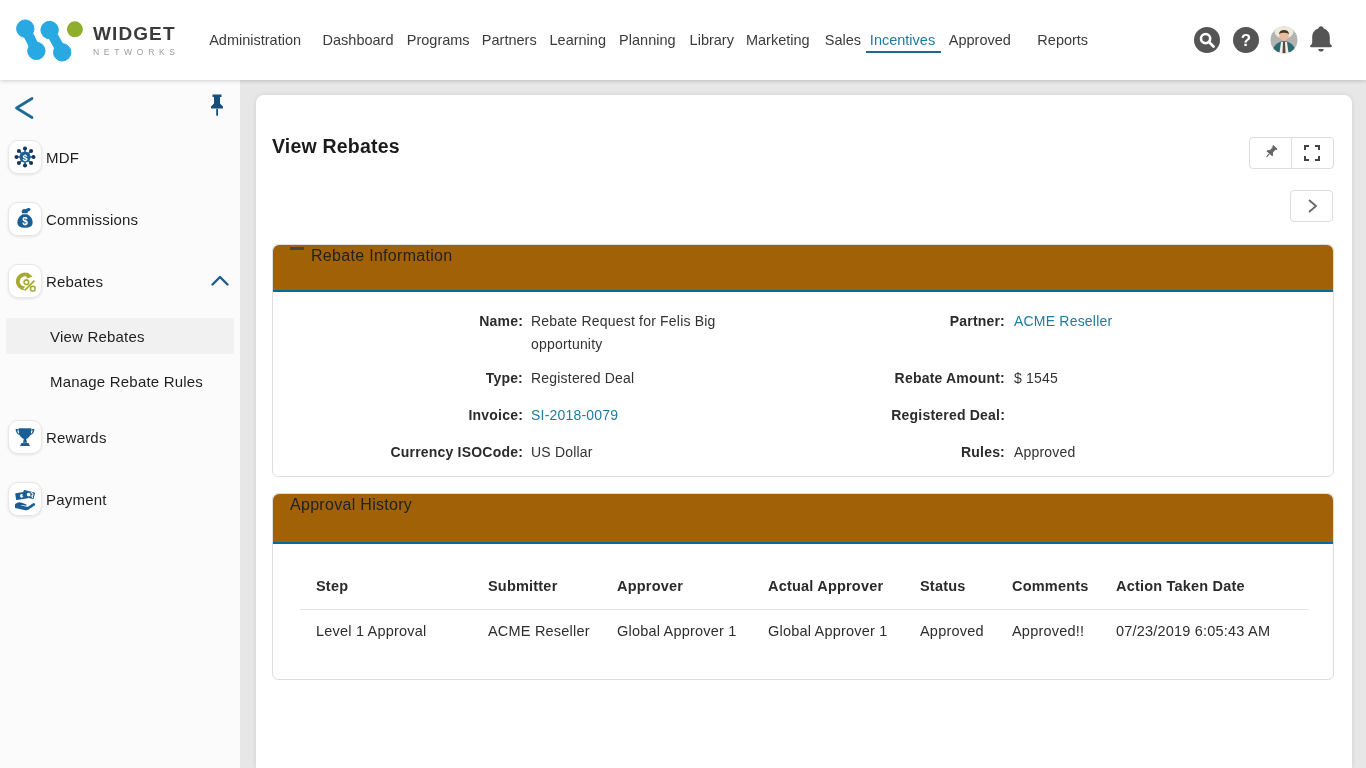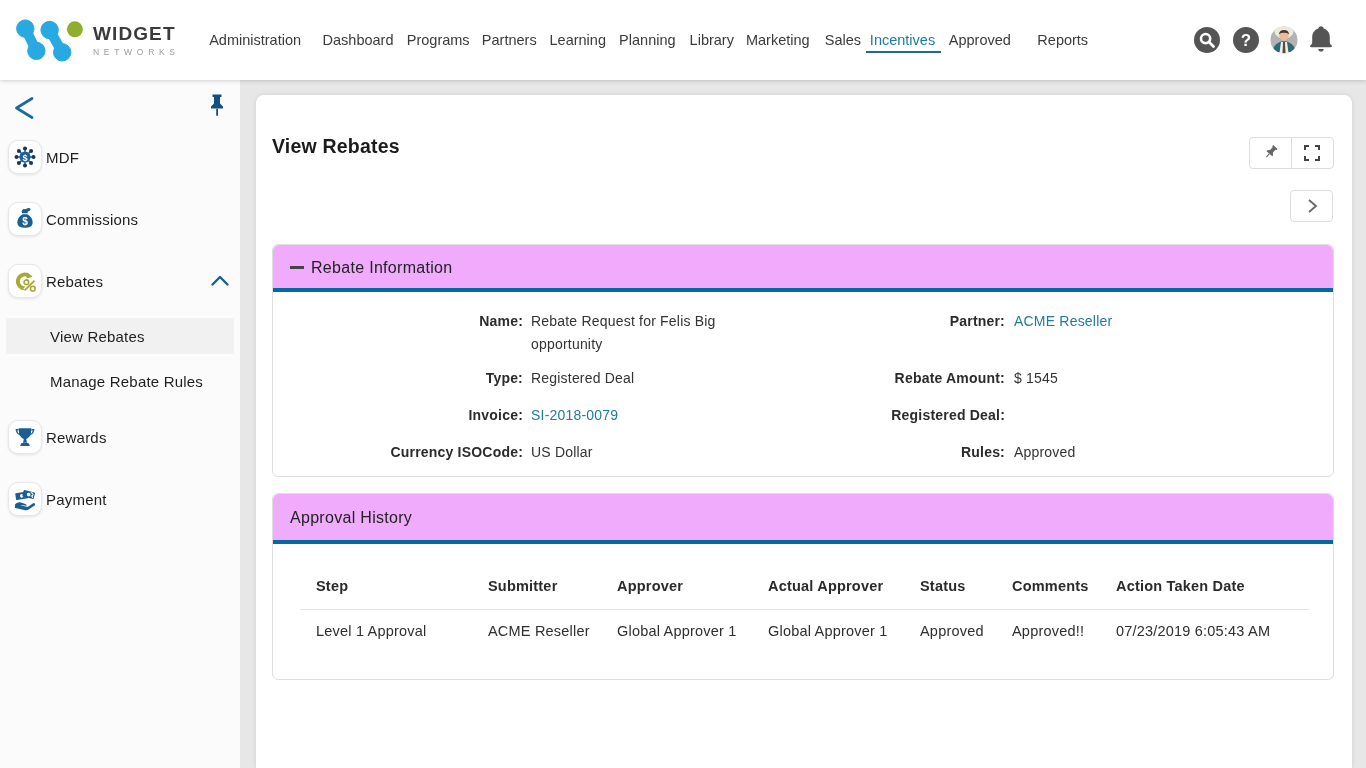--- a/index.html
+++ b/index.html
@@ -32,21 +32,21 @@
 #crumbs a { color:#1e7ba0; text-decoration:none; font-weight:bold; }
 #crumbs .sep { color:#8a8a8a; padding:0 10px; font-weight:normal; }
 #crumbs .cur { color:#3a3a3a; }
 #title { position:absolute; left:16px; top:40px; font-size:19.5px; font-weight:bold; color:#1b1b1b; letter-spacing:.2px; }
 #btngroup { position:absolute; right:18px; top:42px; width:85px; height:32px; border:1px solid #ddd; border-radius:4px; display:flex; background:#fff; }
 #btngroup .b { width:42px; height:30px; display:flex; align-items:center; justify-content:center; }
 #btngroup .b:first-child { border-right:1px solid #ddd; }
 #nextbtn { position:absolute; right:19px; top:95px; width:43px; height:32px; border:1px solid #ddd; border-radius:4px; display:flex; align-items:center; justify-content:center; background:#fff; }
 
 .section { position:absolute; left:16px; width:1062px; border:1px solid #dedede; border-radius:6px; background:#fff; }
-.sechead { background:#f0abfc; border-bottom:4px solid #0369a1; border-radius:6px 6px 0 0; display:flex; align-items:center; padding-top:2px; }
+.sechead { background:#a16207; border-bottom:2px solid #0369a1; border-radius:6px 6px 0 0; display:flex; padding-top:2px; }
 .sechead .t { font-size:16px; color:#222; letter-spacing:.3px; }
 #sec1 { top:149px; height:233px; }
 #sec1 .sechead { height:47px; padding-left:17px; }
 #sec2 { top:398px; height:187px; }
 #sec2 .sechead { height:50px; padding-left:17px; }
 .dash { display:inline-block; width:14px; height:2.5px; background:#444; margin-right:7px; }
 .flabel { position:absolute; text-align:left; font-weight:bold; color:#2b2b2b; font-size:14px; letter-spacing:.2px; line-height:23px; }
 .fvalue { position:absolute; color:#333; font-size:14px; letter-spacing:.2px; line-height:23px; }
 .fvalue a { color:#1e7ba0; text-decoration:none; }
 

